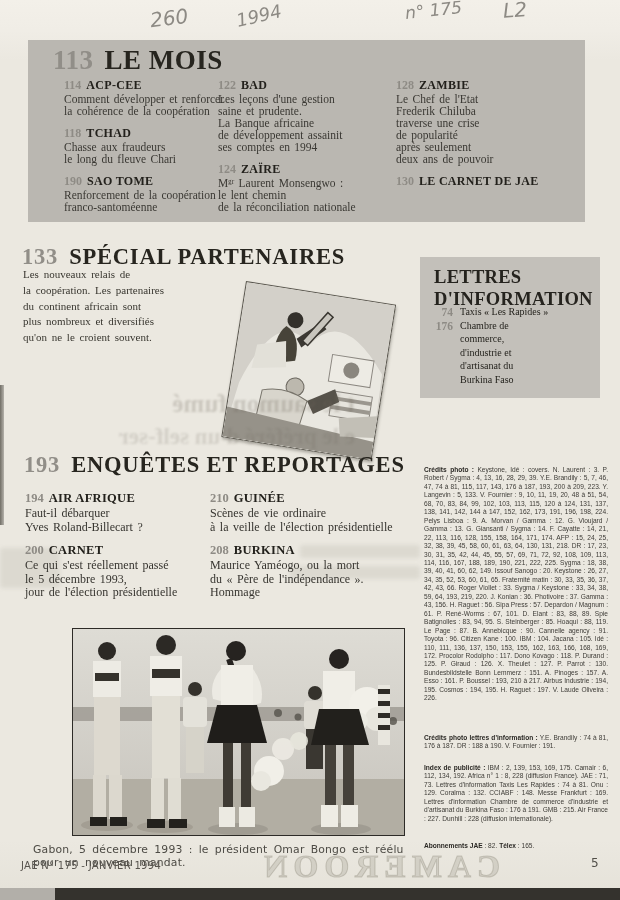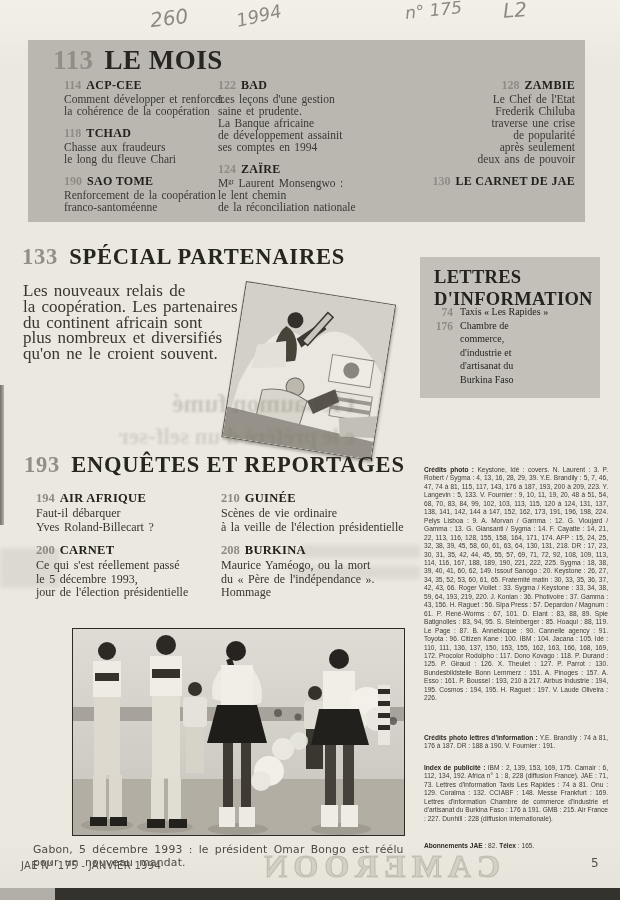--- a/index.html
+++ b/index.html
@@ -13,35 +13,35 @@
   .sec-num{color:#918e88;margin-right:11px;}
   .lemois .sec-head{position:absolute;left:25px;top:5px;font-size:27px;letter-spacing:.5px;}
   .lm-col{position:absolute;top:38px;font-size:11.5px;line-height:12px;color:#3a3833;}
   .entry{margin-bottom:9px;}
   .e-head{font-size:12px;line-height:14px;white-space:nowrap;}
   .e-num{color:#8e8b85;font-weight:bold;margin-right:5px;}
   .e-title{font-weight:bold;color:#23211c;letter-spacing:.3px;}
   .e-text{white-space:pre-line;word-spacing:1.5px;margin-top:1px;}
   
   .special-h{position:absolute;left:22px;top:244px;font-size:22.5px;letter-spacing:.8px;}
-  .special-t{position:absolute;left:23px;top:283px;width:230px;font-size:17px;line-height:15.8px;
+  .special-t{position:absolute;left:23px;top:267px;width:230px;font-size:11px;line-height:15.8px;
              white-space:pre-line;word-spacing:2px;color:#38362f;}
   
   .illu{position:absolute;left:246px;top:281px;width:150px;height:156px;transform:rotate(9deg);
         transform-origin:top left;border:1px solid #5a574f;box-shadow:1px 2px 3px rgba(60,56,48,.35);overflow:hidden;}
   
   .lettres{position:absolute;left:420px;top:257px;width:180px;height:141px;background:#c3c0ba;}
   .lettres-title{position:absolute;left:14px;top:10px;font-size:18.5px;line-height:21.5px;font-weight:bold;
                  color:#25231e;white-space:pre-line;letter-spacing:.3px;}
   .l-item{position:absolute;left:0;display:flex;}
   .l-num{width:33px;text-align:right;font-weight:bold;color:#8e8b85;font-size:11.5px;line-height:14px;}
   .l-text{margin-left:7px;font-weight:normal;color:#25231e;font-size:10px;line-height:13.4px;white-space:pre-line;}
   
   .enq-h{position:absolute;left:24px;top:452px;font-size:22.5px;letter-spacing:.8px;}
-  .enq-col{position:absolute;top:490px;font-size:12px;line-height:13.5px;margin-left:11px;}
+  .enq-col{position:absolute;top:490px;font-size:12px;line-height:13.5px;}
   .enq-col .e-head{font-size:12.5px;line-height:16px;}
   .enq-col .e-text{line-height:13.5px;}
   .enq-col .entry{margin-bottom:8px;}
   
   .photo{position:absolute;left:72px;top:628px;width:331px;height:206px;border:1px solid #2d2b27;background:#cfccc5;}
   .caption{position:absolute;left:33px;top:843px;width:380px;font-family:"DejaVu Sans",sans-serif;
            font-size:10.8px;color:#4c4a44;letter-spacing:.2px;word-spacing:2.5px;}
   
   .cred{position:absolute;left:424px;width:184px;font-family:"Liberation Sans","DejaVu Sans",sans-serif;
         font-size:6.6px;line-height:8.45px;color:#3d3b36;text-align:justify;}
@@ -102,21 +102,21 @@
 ses comptes en 1994</div>
       </div>
       <div class="entry">
         <div class="e-head"><span class="e-num">124</span><span class="e-title">ZAÏRE</span></div>
         <div class="e-text">Mᵍʳ Laurent Monsengwo :
 le lent chemin
 de la réconciliation nationale</div>
       </div>
     </div>
 
-    <div class="lm-col" style="left:382px;width:165px;text-align:right;">
+    <div class="lm-col" style="left:368px;width:165px;">
       <div class="entry">
         <div class="e-head"><span class="e-num">128</span><span class="e-title">ZAMBIE</span></div>
         <div class="e-text">Le Chef de l'Etat
 Frederik Chiluba
 traverse une crise
 de popularité
 après seulement
 deux ans de pouvoir</div>
       </div>
       <div class="entry">

